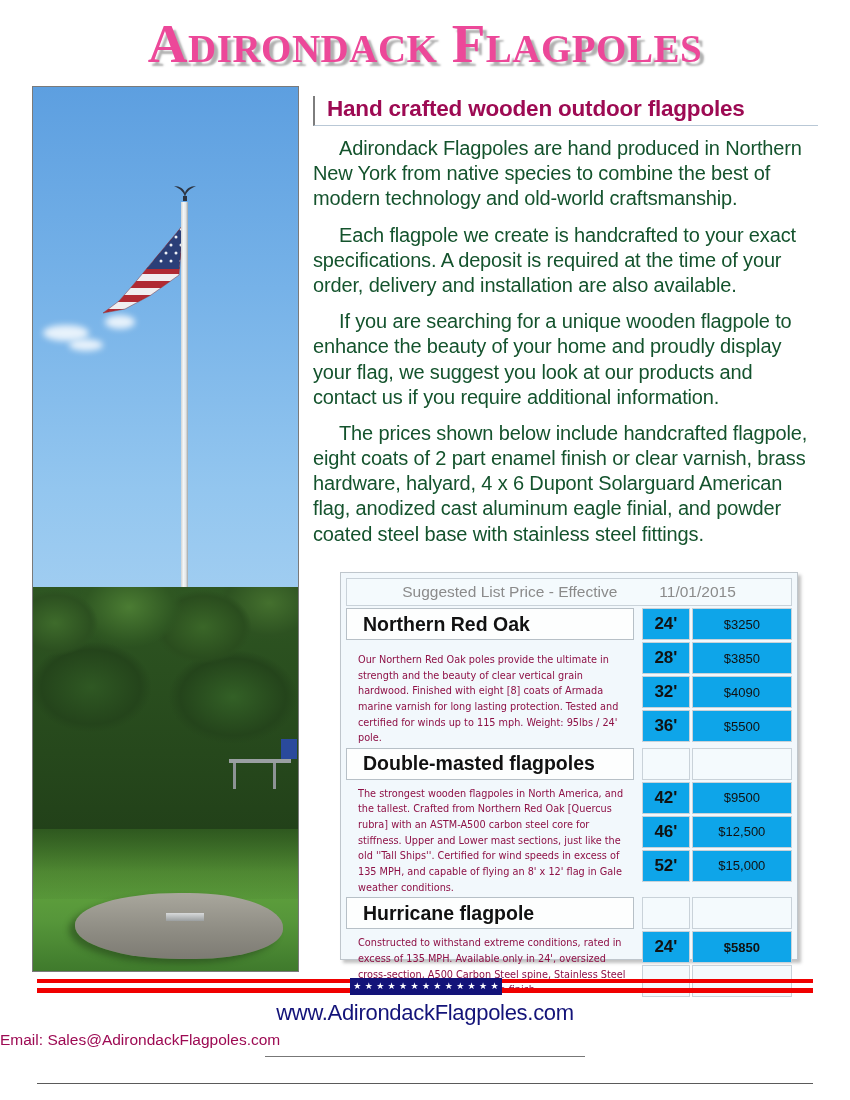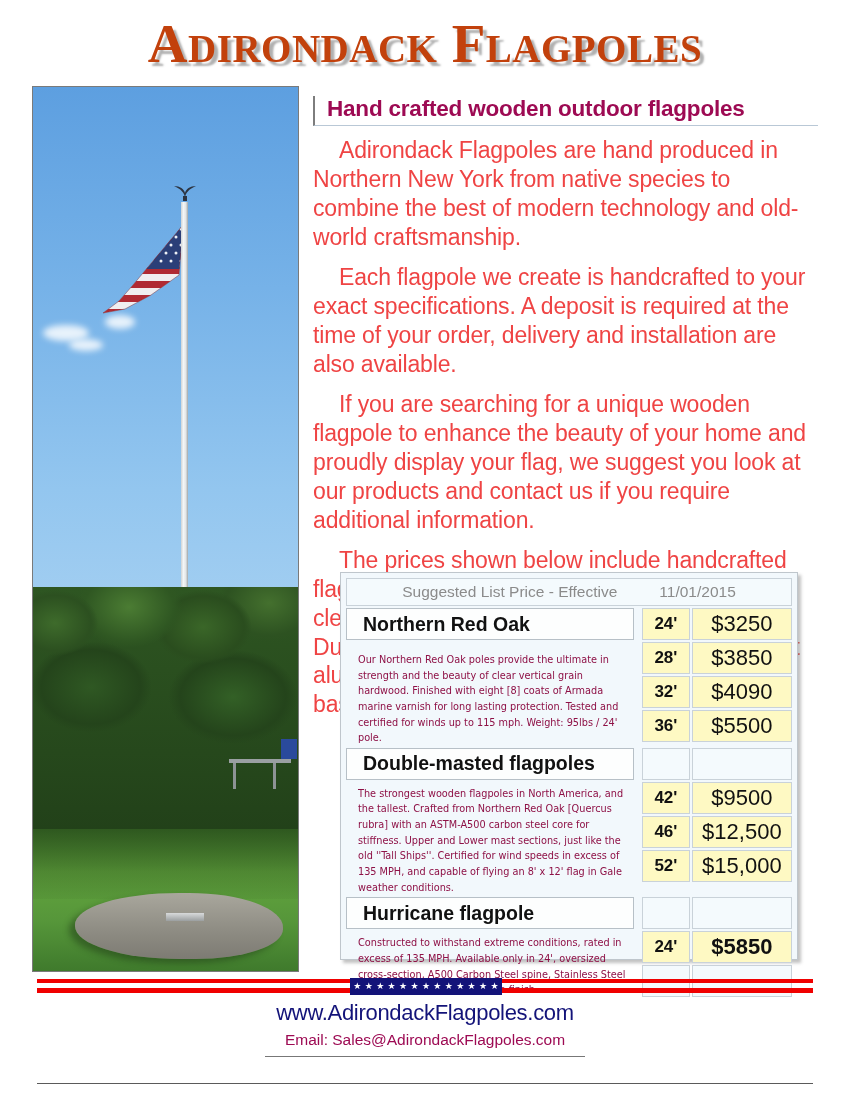--- a/index.html
+++ b/index.html
@@ -20,21 +20,21 @@
     position: absolute;
     left: 0;
     top: 16px;
     width: 850px;
     text-align: center;
     font-family: "Liberation Serif", serif;
     font-size: 55px;
     font-weight: bold;
     font-variant: small-caps;
     letter-spacing: 0.5px;
-    color: #c2410c;
+    color: #ec4899;
     text-shadow: 4px 4px 2px rgba(150,150,150,0.75);
     line-height: 1.0;
     white-space: nowrap;
   }
 
   
   #photo-frame {
     position: absolute;
     left: 32px;
     top: 86px;
@@ -132,22 +132,22 @@
     margin-top: 10px;
   }
   #subtitle {
     font-size: 22.5px;
     font-weight: bold;
     color: #9d0a53;
     letter-spacing: -0.2px;
     white-space: nowrap;
   }
   .body-para {
-    font-size: 23px;
-    color: #ef4444;
+    font-size: 20px;
+    color: #14532d;
     line-height: 1.26;
     margin: 0 0 11px 0;
     text-indent: 26px;
     letter-spacing: -0.15px;
   }
 
   
   #price-table {
     position: absolute;
     left: 340px;
@@ -171,30 +171,30 @@
     color: #8b8b8b;
     font-size: 15.5px;
     box-sizing: border-box;
   }
   .sect { display: flex; gap: 8px; }
   .sect-left { width: 296px; }
   .sect-right { width: 150px; display: flex; flex-direction: column; }
   .row2 { display: flex; }
   .cell-size, .cell-price {
     border: 1px solid #c9d2d9;
-    background: #fef9c3;
+    background: #0ea5e9;
     display: flex;
     align-items: center;
     justify-content: center;
     box-sizing: border-box;
     height: 32px;
     margin-top: 2px;
   }
   .cell-size { width: 49px; margin-right: 2px; font-size: 17px; font-weight: bold; color: #111; }
-  .cell-price { width: 103px; font-size: 22px; color: #111; }
+  .cell-price { width: 103px; font-size: 13px; color: #111; }
   .cell-price.strong { font-weight: bold; }
   .cell-blank { background: #f4fafd; }
 
   .sect-title {
     border: 1px solid #b7c0c7;
     background: #fdfefe;
     height: 32px;
     margin-top: 2px;
     display: flex;
     align-items: center;
@@ -245,21 +245,21 @@
     width: 850px;
   }
   #site-url {
     text-align: center;
     font-size: 22px;
     font-weight: normal;
     color: #131379;
     letter-spacing: -0.3px;
   }
   #email-line {
-    text-align: center;
+    text-align: left;
     font-size: 15.5px;
     color: #9d0a53;
     margin-top: 5px;
   }
   #footer-rule {
     width: 320px;
     margin: 7px auto 0 auto;
     border-top: 1px solid #777;
   }
   #addr-row {

